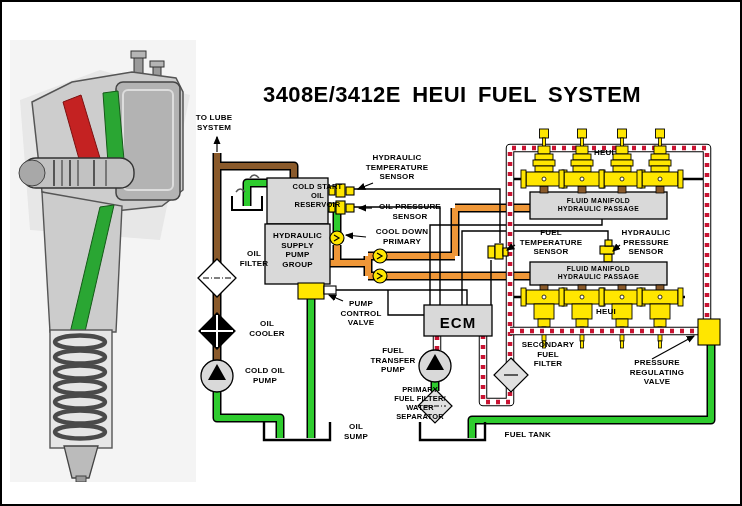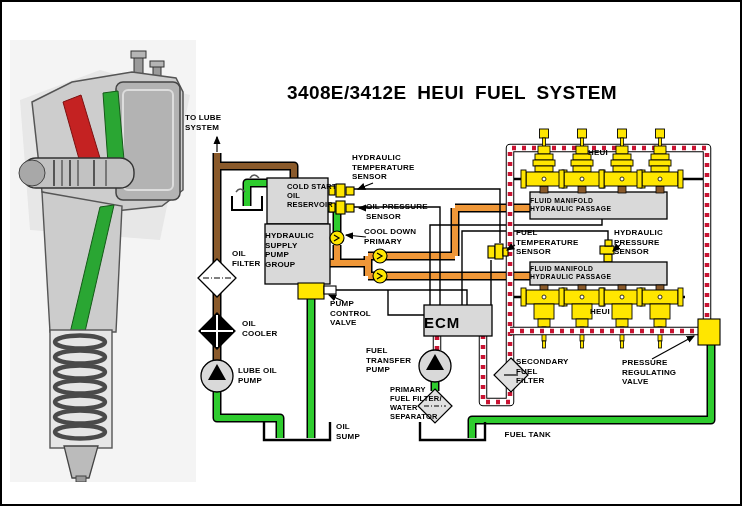--- a/index.html
+++ b/index.html
@@ -1,22 +1,22 @@
 <!DOCTYPE html>
 <html style="--oil_brown: #8a5a2b; --fuel_green: #2ecc2e; --hydraulic_orange: #ef9738; --component_yellow: #ffe600; --fuel_red: #c81432; --box_gray: #d9d9d9; --passage_red: #c42222; --passage_green: #2aa633;"><head>
 <meta charset="utf-8">
 <style>
   html,body{margin:0;padding:0;background:#888;}
   .page{position:relative;width:738px;height:502px;background:#ffffff;border:2px solid #000;
         font-family:"Liberation Sans", sans-serif;overflow:hidden;}
   .lbl{position:absolute;white-space:pre-line;font-weight:bold;font-size:8px;line-height:1.2;
-       color:#000;letter-spacing:.2px;pointer-events:none;}
+       color:#000;text-align:center;letter-spacing:.2px;pointer-events:none;}
   .lbl.left{text-align:right;}
   .title{position:absolute;left:240px;top:80px;width:420px;text-align:center;
-         font-size:19px;font-weight:bold;letter-spacing:.4px;word-spacing:5px;color:#000;}
+         font-size:22px;font-weight:bold;letter-spacing:.4px;word-spacing:5px;color:#000;}
   .small{font-size:6.8px;letter-spacing:.4px;}
   .big{font-size:15px;letter-spacing:1px;}
   svg{position:absolute;left:0;top:0;}
   .pout{fill:none;stroke:#000;stroke-width:9;stroke-linejoin:round;}
   .pin{fill:none;stroke-width:6;stroke-linejoin:round;}
   .oil{stroke:var(--oil_brown);}
   .grn{stroke:var(--fuel_green);}
   .org{stroke:var(--hydraulic_orange);}
   .rout{fill:none;stroke:#000;stroke-width:8.5;stroke-linejoin:round;}
   .rmid{fill:none;stroke:#fff;stroke-width:6.5;stroke-linejoin:round;}
@@ -328,37 +328,37 @@
 TEMPERATURE
 SENSOR</div>
   <div class="lbl" style="left:364px;top:200px;width:88px;">OIL PRESSURE
 SENSOR</div>
   <div class="lbl" style="left:362px;top:225px;width:76px;">COOL DOWN
 PRIMARY</div>
   <div class="lbl" style="left:230px;top:247px;width:44px;">OIL
 FILTER</div>
   <div class="lbl" style="left:240px;top:317px;width:50px;">OIL
 COOLER</div>
-  <div class="lbl" style="left:236px;top:364px;width:54px;">LUBE OIL
+  <div class="lbl" style="left:236px;top:364px;width:54px;">COLD OIL
 PUMP</div>
   <div class="lbl" style="left:334px;top:420px;width:40px;">OIL
 SUMP</div>
   <div class="lbl" style="left:328px;top:297px;width:62px;">PUMP
 CONTROL
 VALVE</div>
   <div class="lbl big" style="left:422px;top:312px;width:68px;">ECM</div>
   <div class="lbl" style="left:364px;top:344px;width:54px;">FUEL
 TRANSFER
 PUMP</div>
   <div class="lbl" style="left:356px;top:383px;width:60px;font-size:7.5px;margin-left:32px;">PRIMARY
 FUEL FILTER/
 WATER
 SEPARATOR</div>
   <div class="lbl left" style="left:489px;top:428px;width:60px;">FUEL TANK</div>
-  <div class="lbl" style="left:514px;top:355px;width:64px;">SECONDARY
+  <div class="lbl" style="left:514px;top:338px;width:64px;">SECONDARY
 FUEL
 FILTER</div>
   <div class="lbl" style="left:586px;top:146px;width:32px;">HEUI</div>
   <div class="lbl" style="left:588px;top:305px;width:32px;">HEUI</div>
   <div class="lbl small" style="left:528px;top:195px;width:137px;">FLUID MANIFOLD
 HYDRAULIC PASSAGE</div>
   <div class="lbl small" style="left:528px;top:263px;width:137px;">FLUID MANIFOLD
 HYDRAULIC PASSAGE</div>
   <div class="lbl" style="left:514px;top:226px;width:70px;">FUEL
 TEMPERATURE

